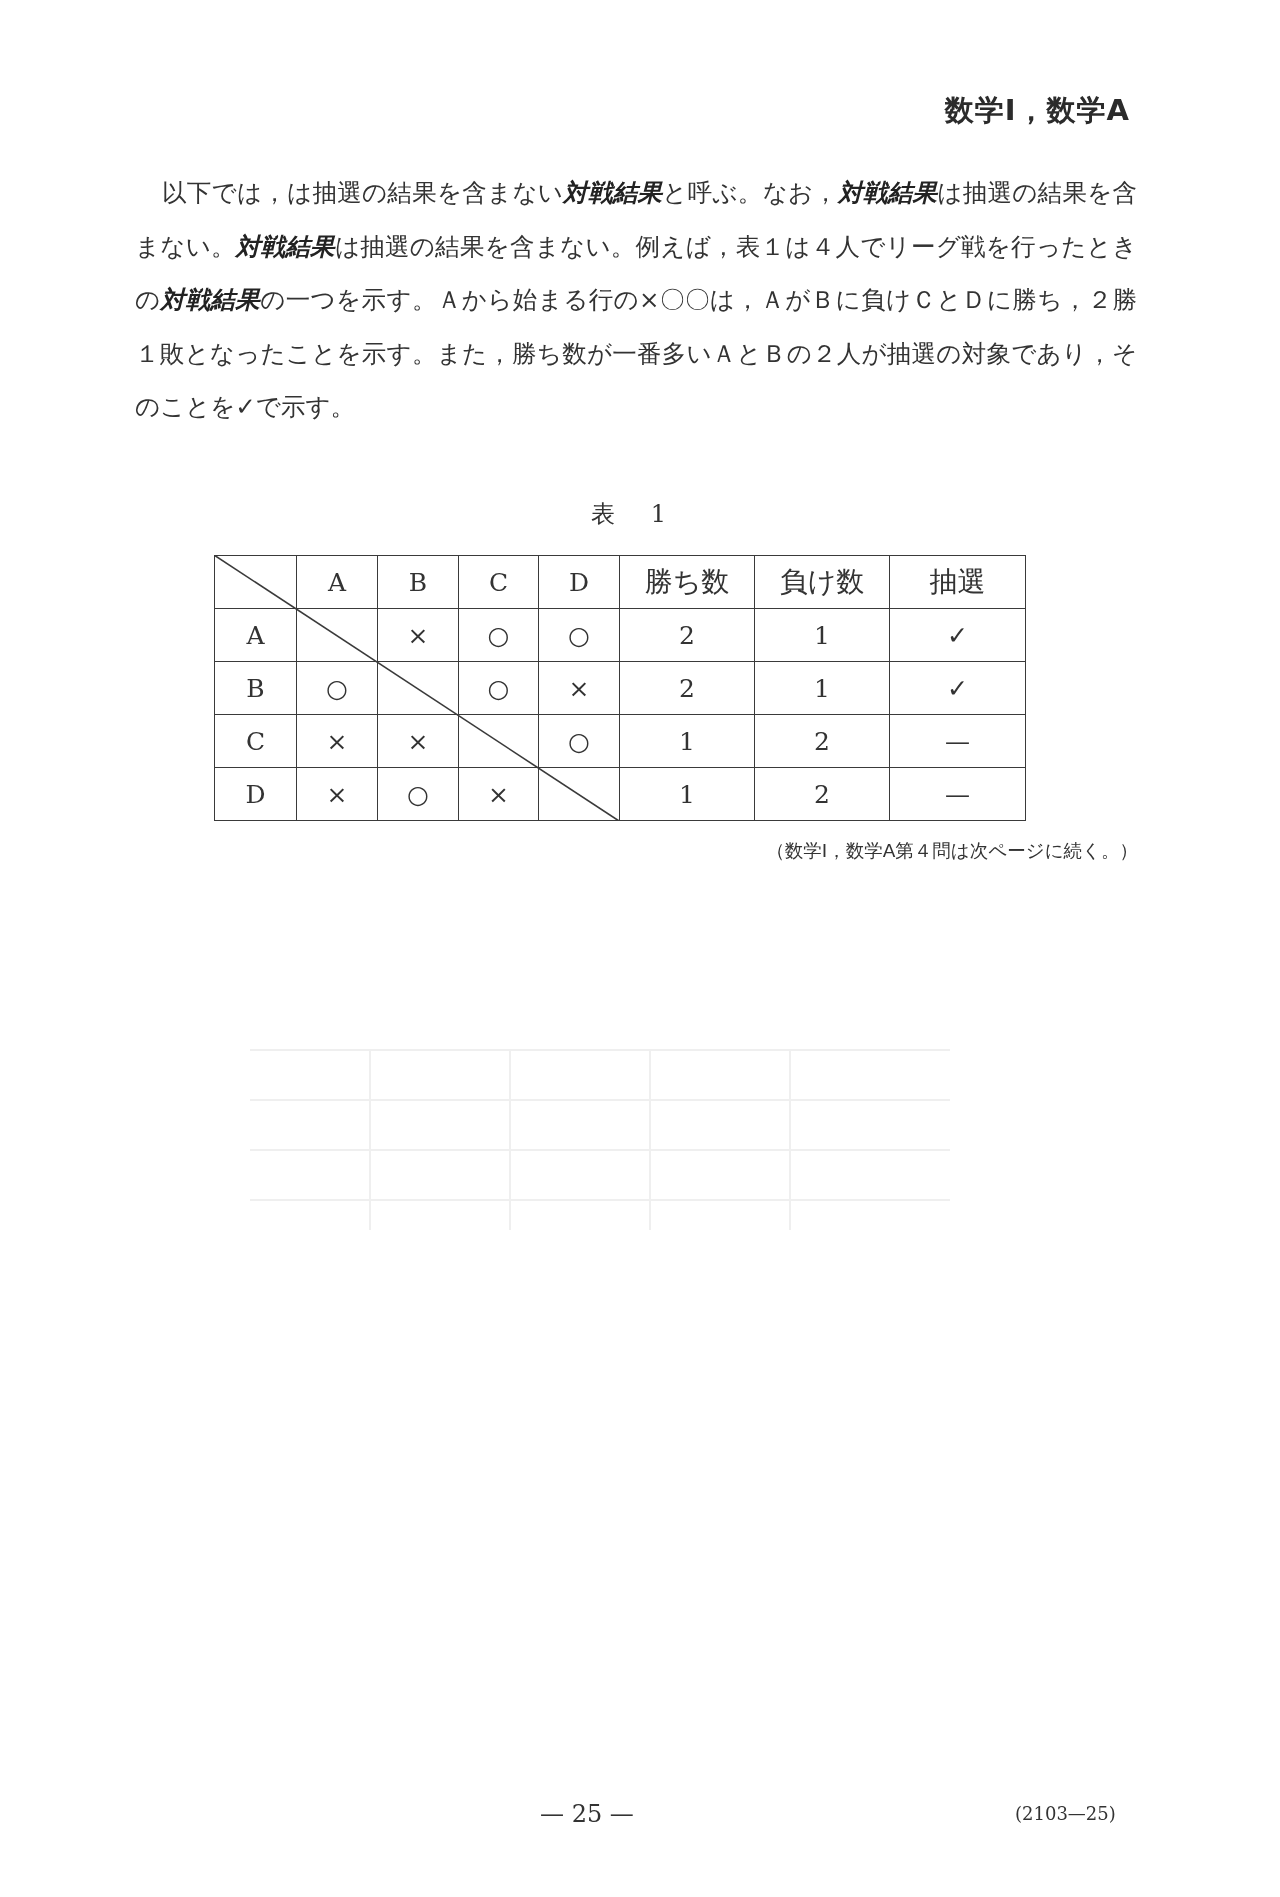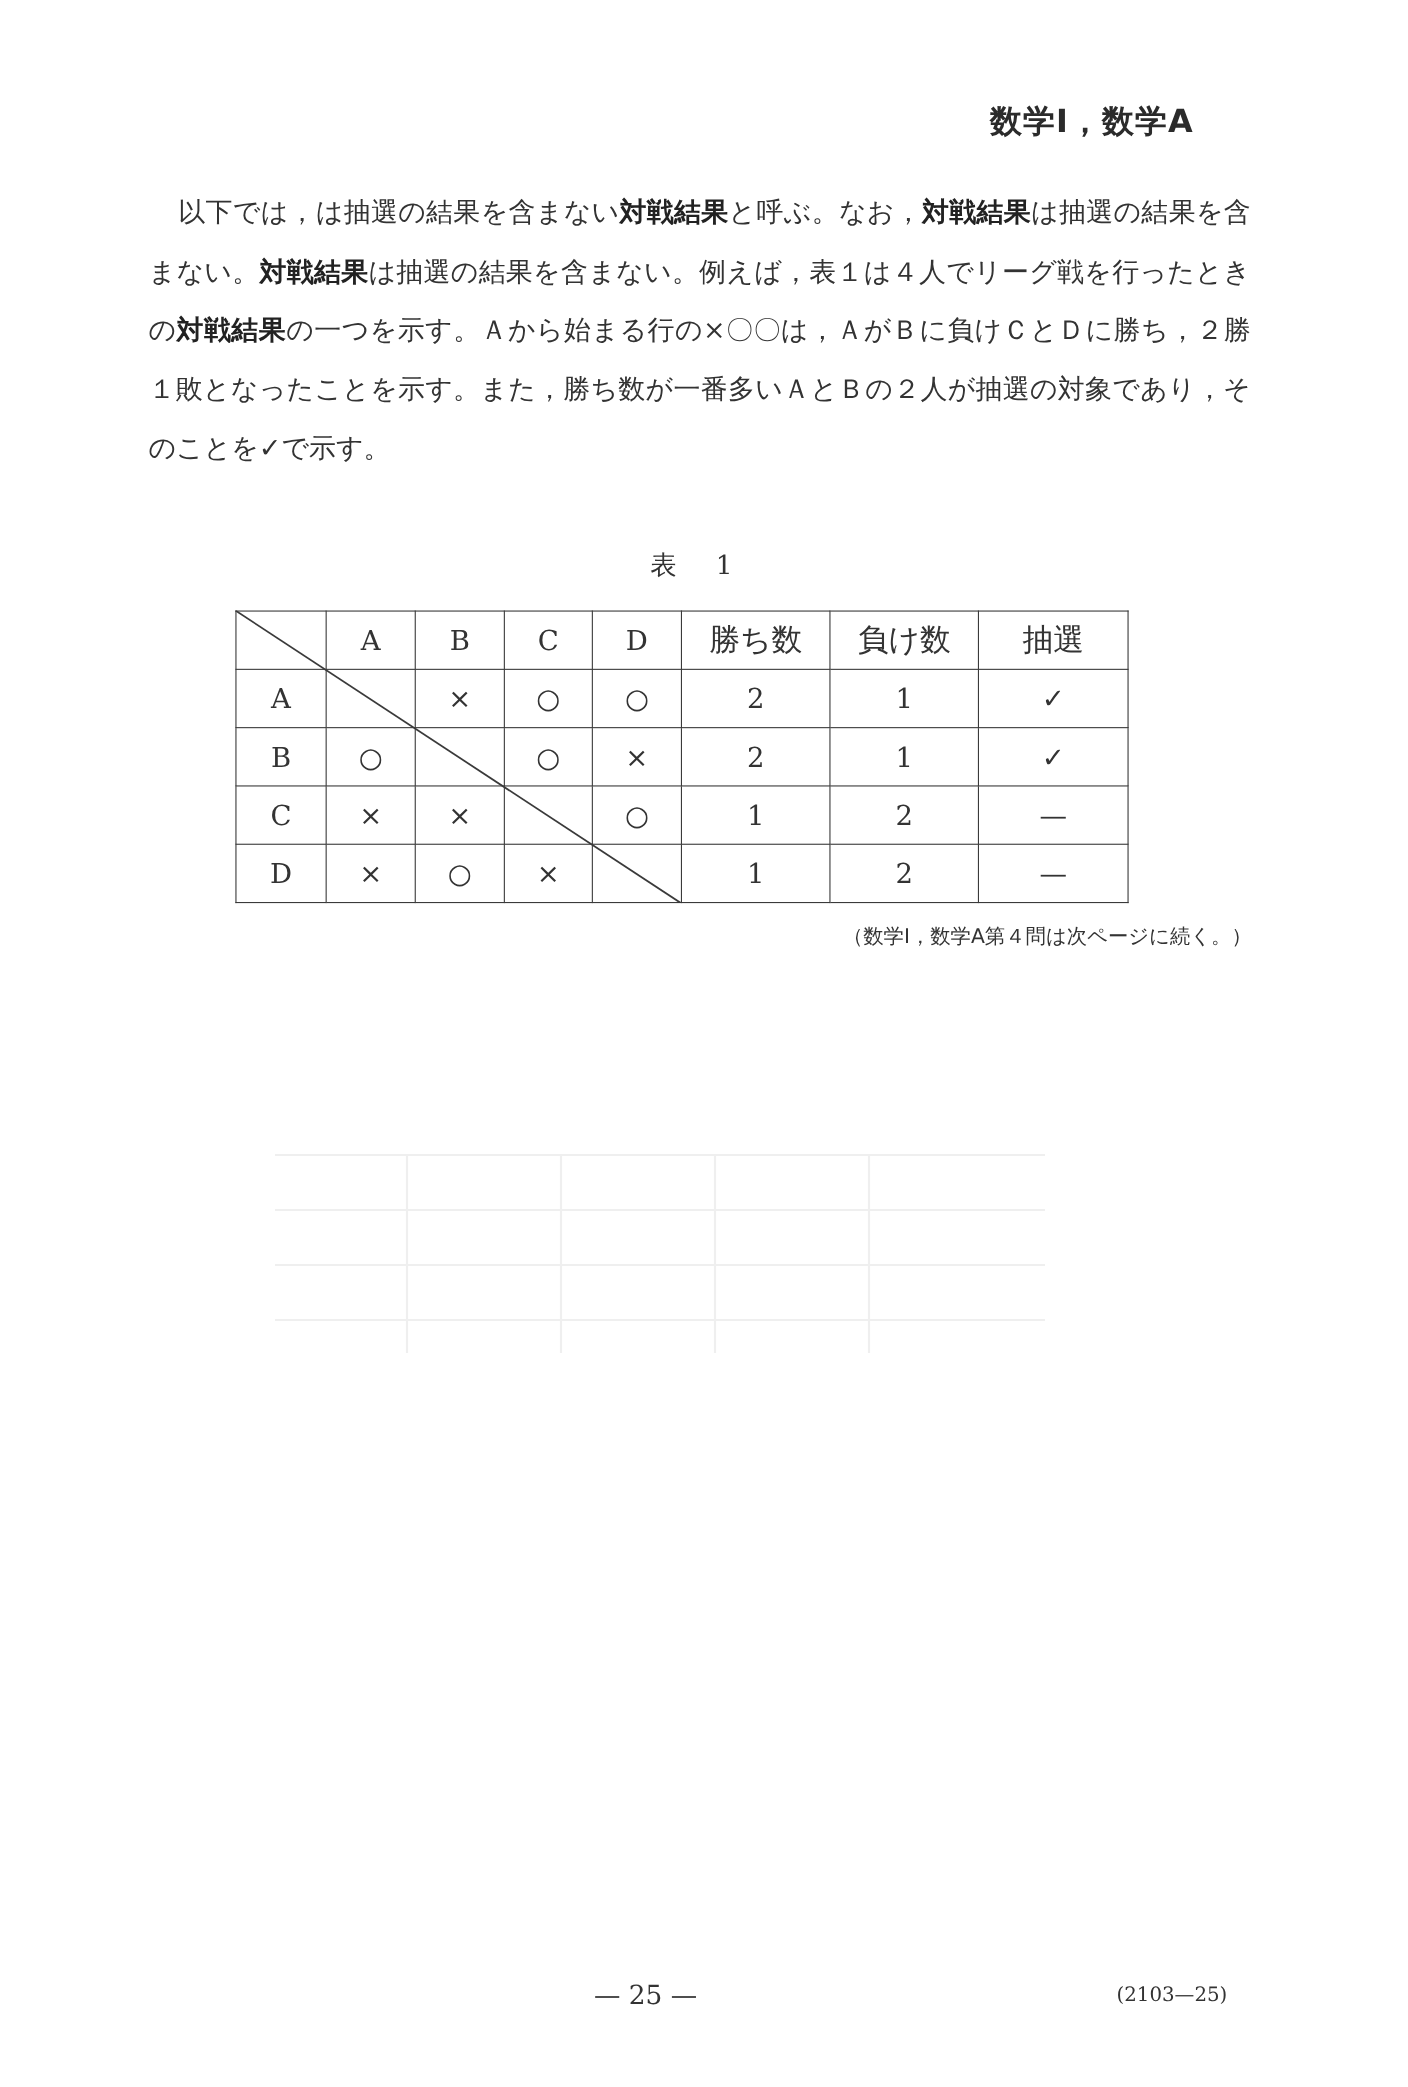--- a/index.html
+++ b/index.html
@@ -13,37 +13,39 @@
       font-family: "DejaVu Serif", "Liberation Serif", serif;
     }
     .abs { position: absolute; }
 
     .section-title {
       left: 900px; top: 91px; width: 230px;
       font-family: "DejaVu Sans", "Liberation Sans", sans-serif;
       font-weight: bold;
       font-size: 29px;
       letter-spacing: 1px;
+      text-align: right;
       color: #2b2b2b;
       white-space: nowrap;
     }
 
     .para {
       left: 135px; top: 166px; width: 1002px;
       font-size: 24.5px;
       line-height: 53.5px;
       text-align: justify;
       text-align-last: left;
       color: #333;
       text-indent: 27px;
     }
     .para b {
       font-family: "DejaVu Sans", "Liberation Sans", sans-serif;
       font-weight: bold;
       color: #222;
+      font-style: italic;
     }
 
     .table-caption {
       left: 560px; top: 498px; width: 120px;
       text-align: right;
       font-size: 24px;
       letter-spacing: 14px;
       color: #333;
     }
 

